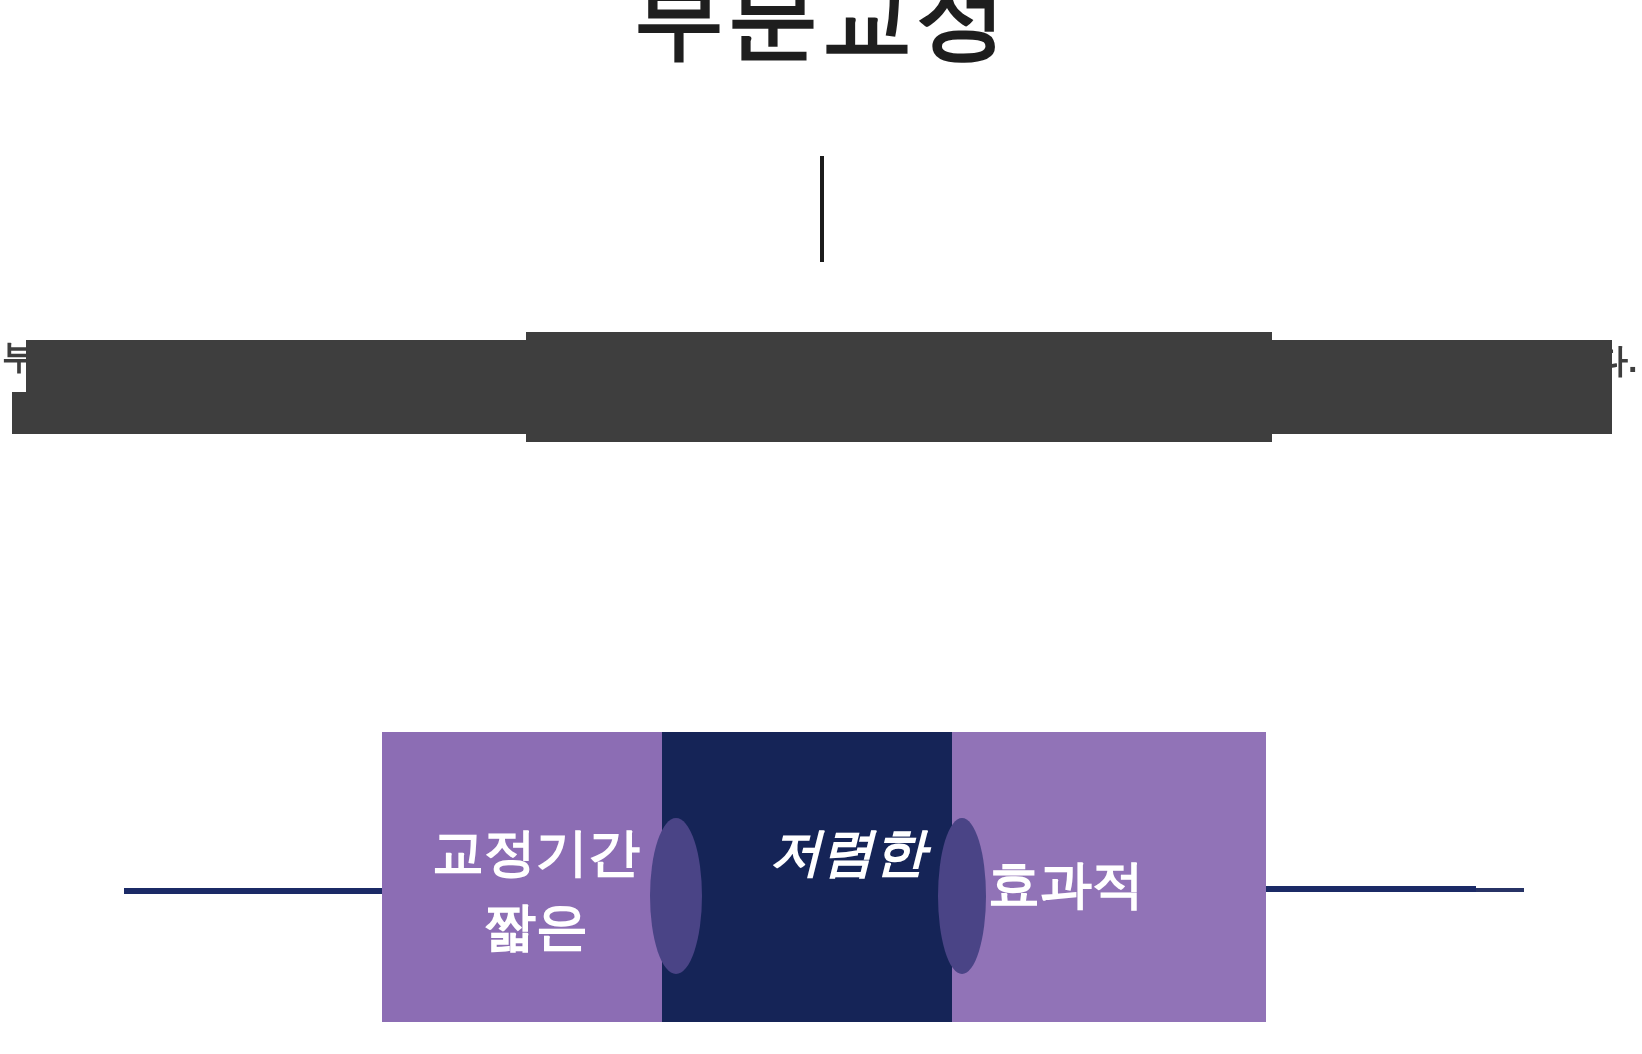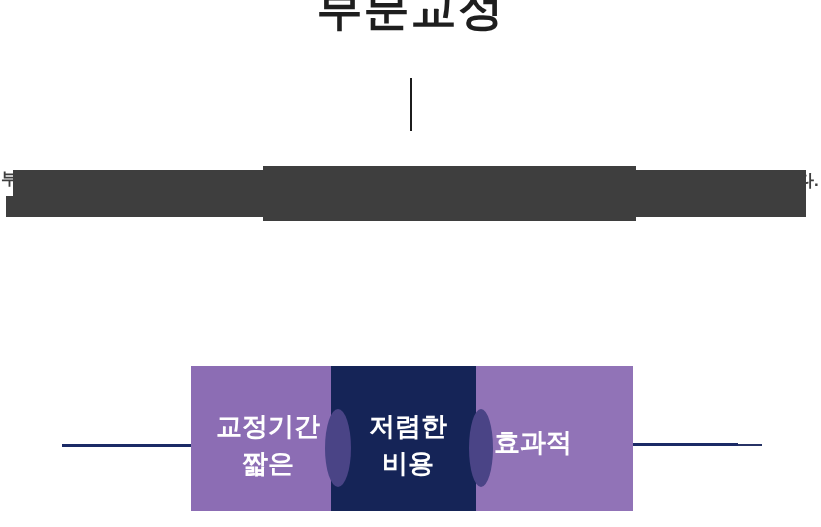--- a/index.html
+++ b/index.html
@@ -26,21 +26,21 @@
   .band{position:absolute;top:366px;height:161px;}
   .band-left{left:191px;width:140px;background:#8c6db4;}
   .band-center{left:331px;width:145px;background:#152457;}
   .band-right{left:476px;width:157px;background:#9173b7;}
   .lens{position:absolute;border-radius:50%;background:#4a4486;}
   .lens-left{left:325px;top:409px;width:26px;height:78px;}
   .lens-right{left:469px;top:409px;width:24px;height:78px;}
   .benefit-label{position:absolute;color:#ffffff;font-weight:bold;font-size:26px;
     line-height:37px;text-align:center;transform:translateX(-50%);white-space:nowrap;}
   .label-left{left:268px;top:408px;}
-  .label-center{left:408px;top:408px;}
+  .label-center{left:424px;top:408px;font-style:italic;}
   .label-right{left:533px;top:427px;line-height:30px;}
 
   
   .h-line{position:absolute;background:#1b2a66;}
   .h-line-left{left:62px;top:444px;width:129px;height:3px;}
   .h-line-right{left:633px;top:443px;width:105px;height:3px;}
   .h-line-right-thin{left:738px;top:444px;width:24px;height:2px;background:#273365;}
 </style>
 </head>
 <body>
@@ -70,18 +70,17 @@
 
     <div class="lens lens-left"></div>
     <div class="lens lens-right"></div>
 
     <div class="benefit-label label-left">
       <div>교정기간</div>
       <div>짧은</div>
     </div>
     <div class="benefit-label label-center">
       <div>저렴한</div>
-      <div>비용</div>
     </div>
     <div class="benefit-label label-right">효과적</div>
   </div>
 
 </div>
 
 </body></html>

